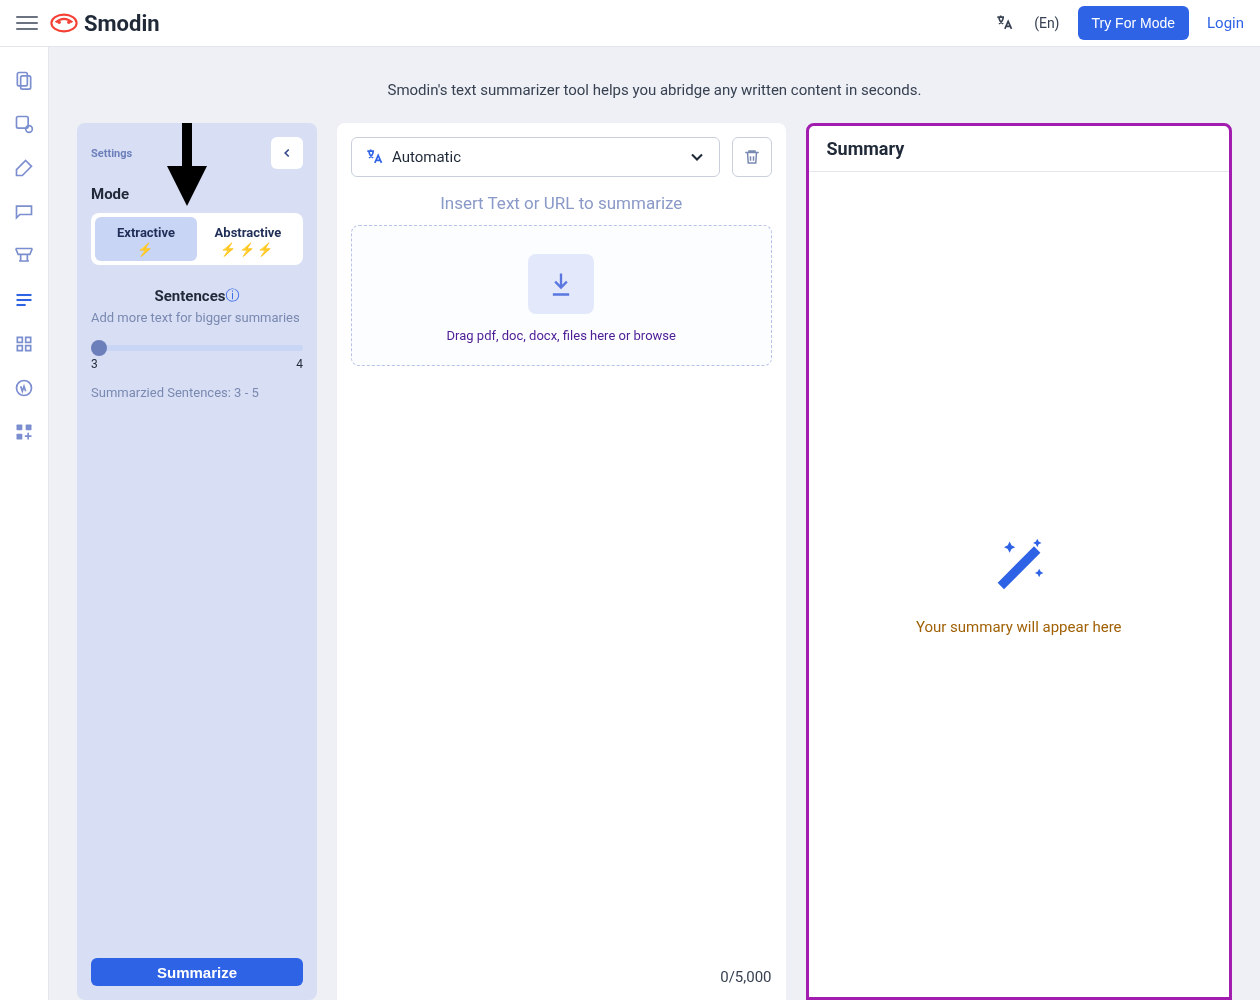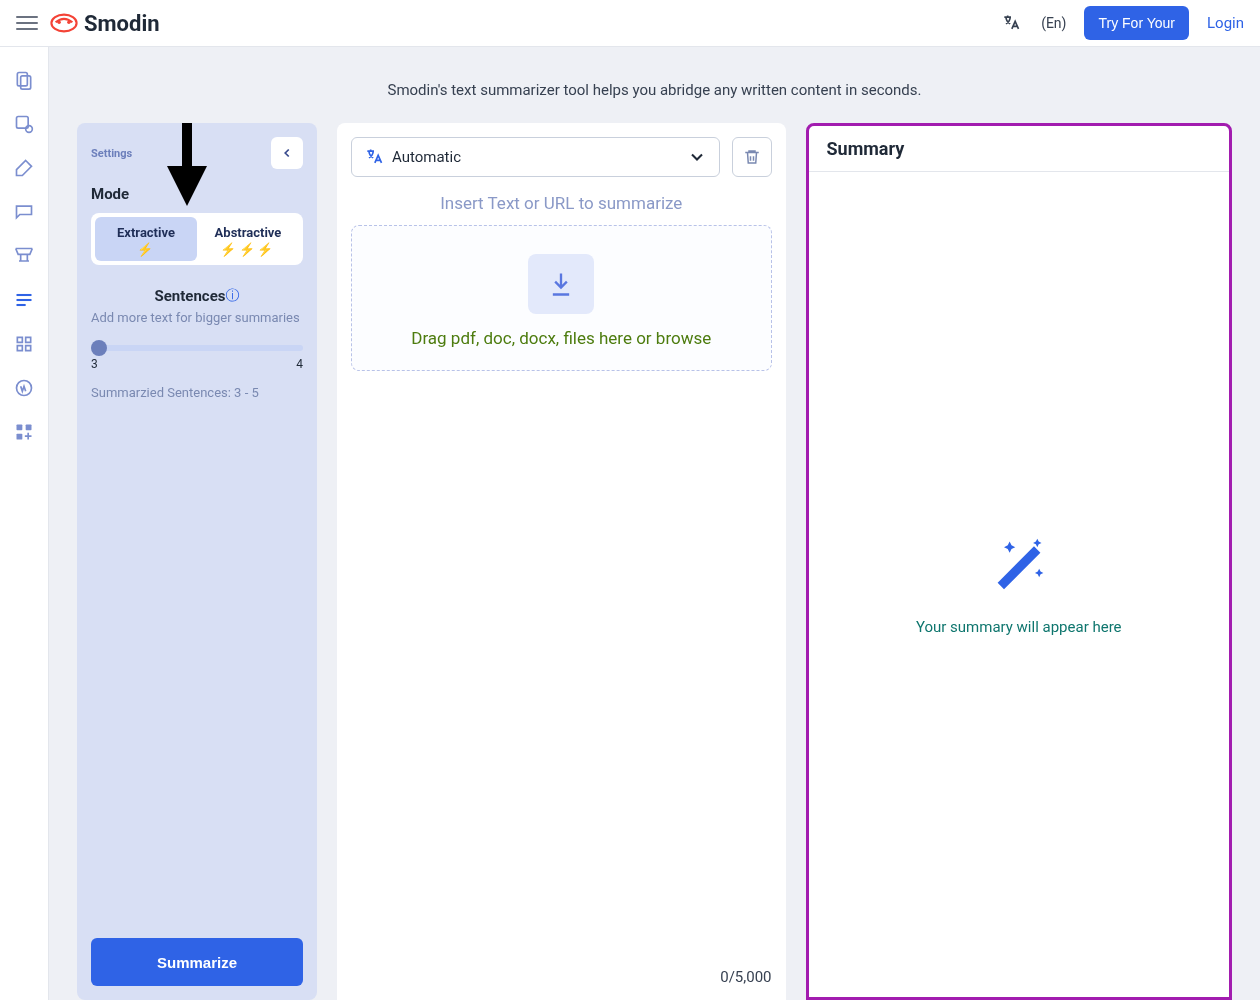--- a/index.html
+++ b/index.html
@@ -43,44 +43,44 @@
   .mode-opt-label { font-size: 13px; font-weight: 700; color: #1f2e57; }
   .bolts { margin-top: 2px; font-size: 13px; color: #f5a623; letter-spacing: 2px;}
   .sentences-head { display: flex; justify-content: center; align-items: center; margin-top: 22px;}
   .info-icon { color:#2f63e6; font-size:14px; cursor:pointer;}
   .hint { font-size: 13px; color: #7a89b1; margin-top: 4px; line-height: 1.4;}
   .slider-wrap { margin-top: 18px; position: relative;}
   .slider-track { height: 6px; background: #c9d5f5; border-radius: 3px; position: relative;}
   .slider-thumb { width: 16px; height: 16px; background: #6c7fbb; border-radius: 50%; position: absolute; top: -5px; left: 0; cursor: pointer;}
   .slider-labels { display: flex; justify-content: space-between; font-size: 12px; color: #1f2937; margin-top: 6px;}
   .summary-count { font-size: 13px; color: #7a89b1; margin-top: 14px;}
-  .btn-summarize { margin-top: auto; background: #2f63e6; color: #fff; border: none; border-radius: 6px; height: 48px; font-size: 15px; font-weight: 600; cursor: pointer;}
+  .btn-summarize { margin-top: auto; background: #2f63e6; color: #fff; border: none; border-radius: 6px; height: 28px; font-size: 15px; font-weight: 600; cursor: pointer;}
 
   
   .arrow-overlay { position:absolute; left:85px; top:-12px; width:50px; height:100px; z-index:10; pointer-events:none; color:#000;}
 
   
   .panel-input { flex: 1; background: #fff; border-radius: 8px 8px 0 0; padding: 14px; display:flex; flex-direction:column; min-width:0;}
   .input-top { display:flex; gap:12px; align-items:center;}
   .lang-dd { flex:1; height:40px; border:1px solid #c9d0dc; border-radius:6px; display:flex; align-items:center; padding:0 12px; gap:8px; cursor:pointer;}
   .lang-dd-text { font-size:15px; color:#1f2937; flex:1;}
   .chevron-down { width:20px; height:20px; color:#1f2937;}
   .trash-btn { width:40px; height:40px; border:1px solid #c9d0dc; border-radius:6px; display:flex; align-items:center; justify-content:center; color:#7a89b1; cursor:pointer;}
   .placeholder-line { text-align:center; font-size:17px; color:#8a99c7; margin-top:16px; margin-bottom:12px;}
   .dropzone { border:1px dashed #b8c2e8; border-radius:8px; padding:28px 10px 22px 10px; text-align:center; background:#fcfdff;}
   .drop-icon { width:66px; height:60px; background:#e3e9fb; border-radius:8px; margin:0 auto 14px auto; display:flex; align-items:center; justify-content:center; color:#5a77e0;}
-  .drop-text { font-size:17px; color:#4d7c0f;}
+  .drop-text { font-size:13px; color:#4c1d95;}
   .char-counter { margin-top:auto; text-align:right; font-size:15px; color:#374151; padding-top:8px;}
 
   
   .panel-summary { flex: 1; background:#fff; border-radius:8px 8px 0 0; border:3px solid #a21caf; display:flex; flex-direction:column; min-width:0;}
   .summary-head { padding:12px 18px; border-bottom:1px solid #e3e6ec; font-size:18px; font-weight:700; color:#1f2937;}
   .summary-body { flex:1; display:flex; flex-direction:column; align-items:center; justify-content:center; gap:24px;}
   .wand-icon { width:60px; height:60px; color:#2f63e6;}
-  .summary-empty { font-size:15px; color:#0f766e;}
+  .summary-empty { font-size:15px; color:#a16207;}
 
 </style>
 </head>
 <body>
 
 <div class="top-header">
   <div class="top-left">
     <div class="menu-btn">
       <span></span>
         <span></span>
@@ -97,21 +97,21 @@
     </div>
   </div>
   <div class="top-right">
     <div class="lang-sel">
       <svg width="20" height="20" viewBox="0 0 24 24" fill="none" stroke="#374151" stroke-width="2">
         <path d="M4 5h8M8 3v2M6 5c0 3 2 6 5 8M11 5c0 3-2 6-5 8"></path>
         <path d="M13 19l4-9 4 9M14.5 16h5"></path>
       </svg>
       <span>(En)</span>
     </div>
-    <button class="btn-primary">Try For Your</button>
+    <button class="btn-primary">Try For Mode</button>
     <span class="login-link">Login</span>
   </div>
 </div>
 
 <div class="layout">
   <div class="left-rail">
     <div class="rail-icon">
         <svg width="20" height="20" viewBox="0 0 24 24" fill="none" stroke="currentColor" stroke-width="2">
           <rect x="4" y="3" width="12" height="16" rx="2"></rect>
           <rect x="8" y="7" width="12" height="16" rx="2"></rect>

